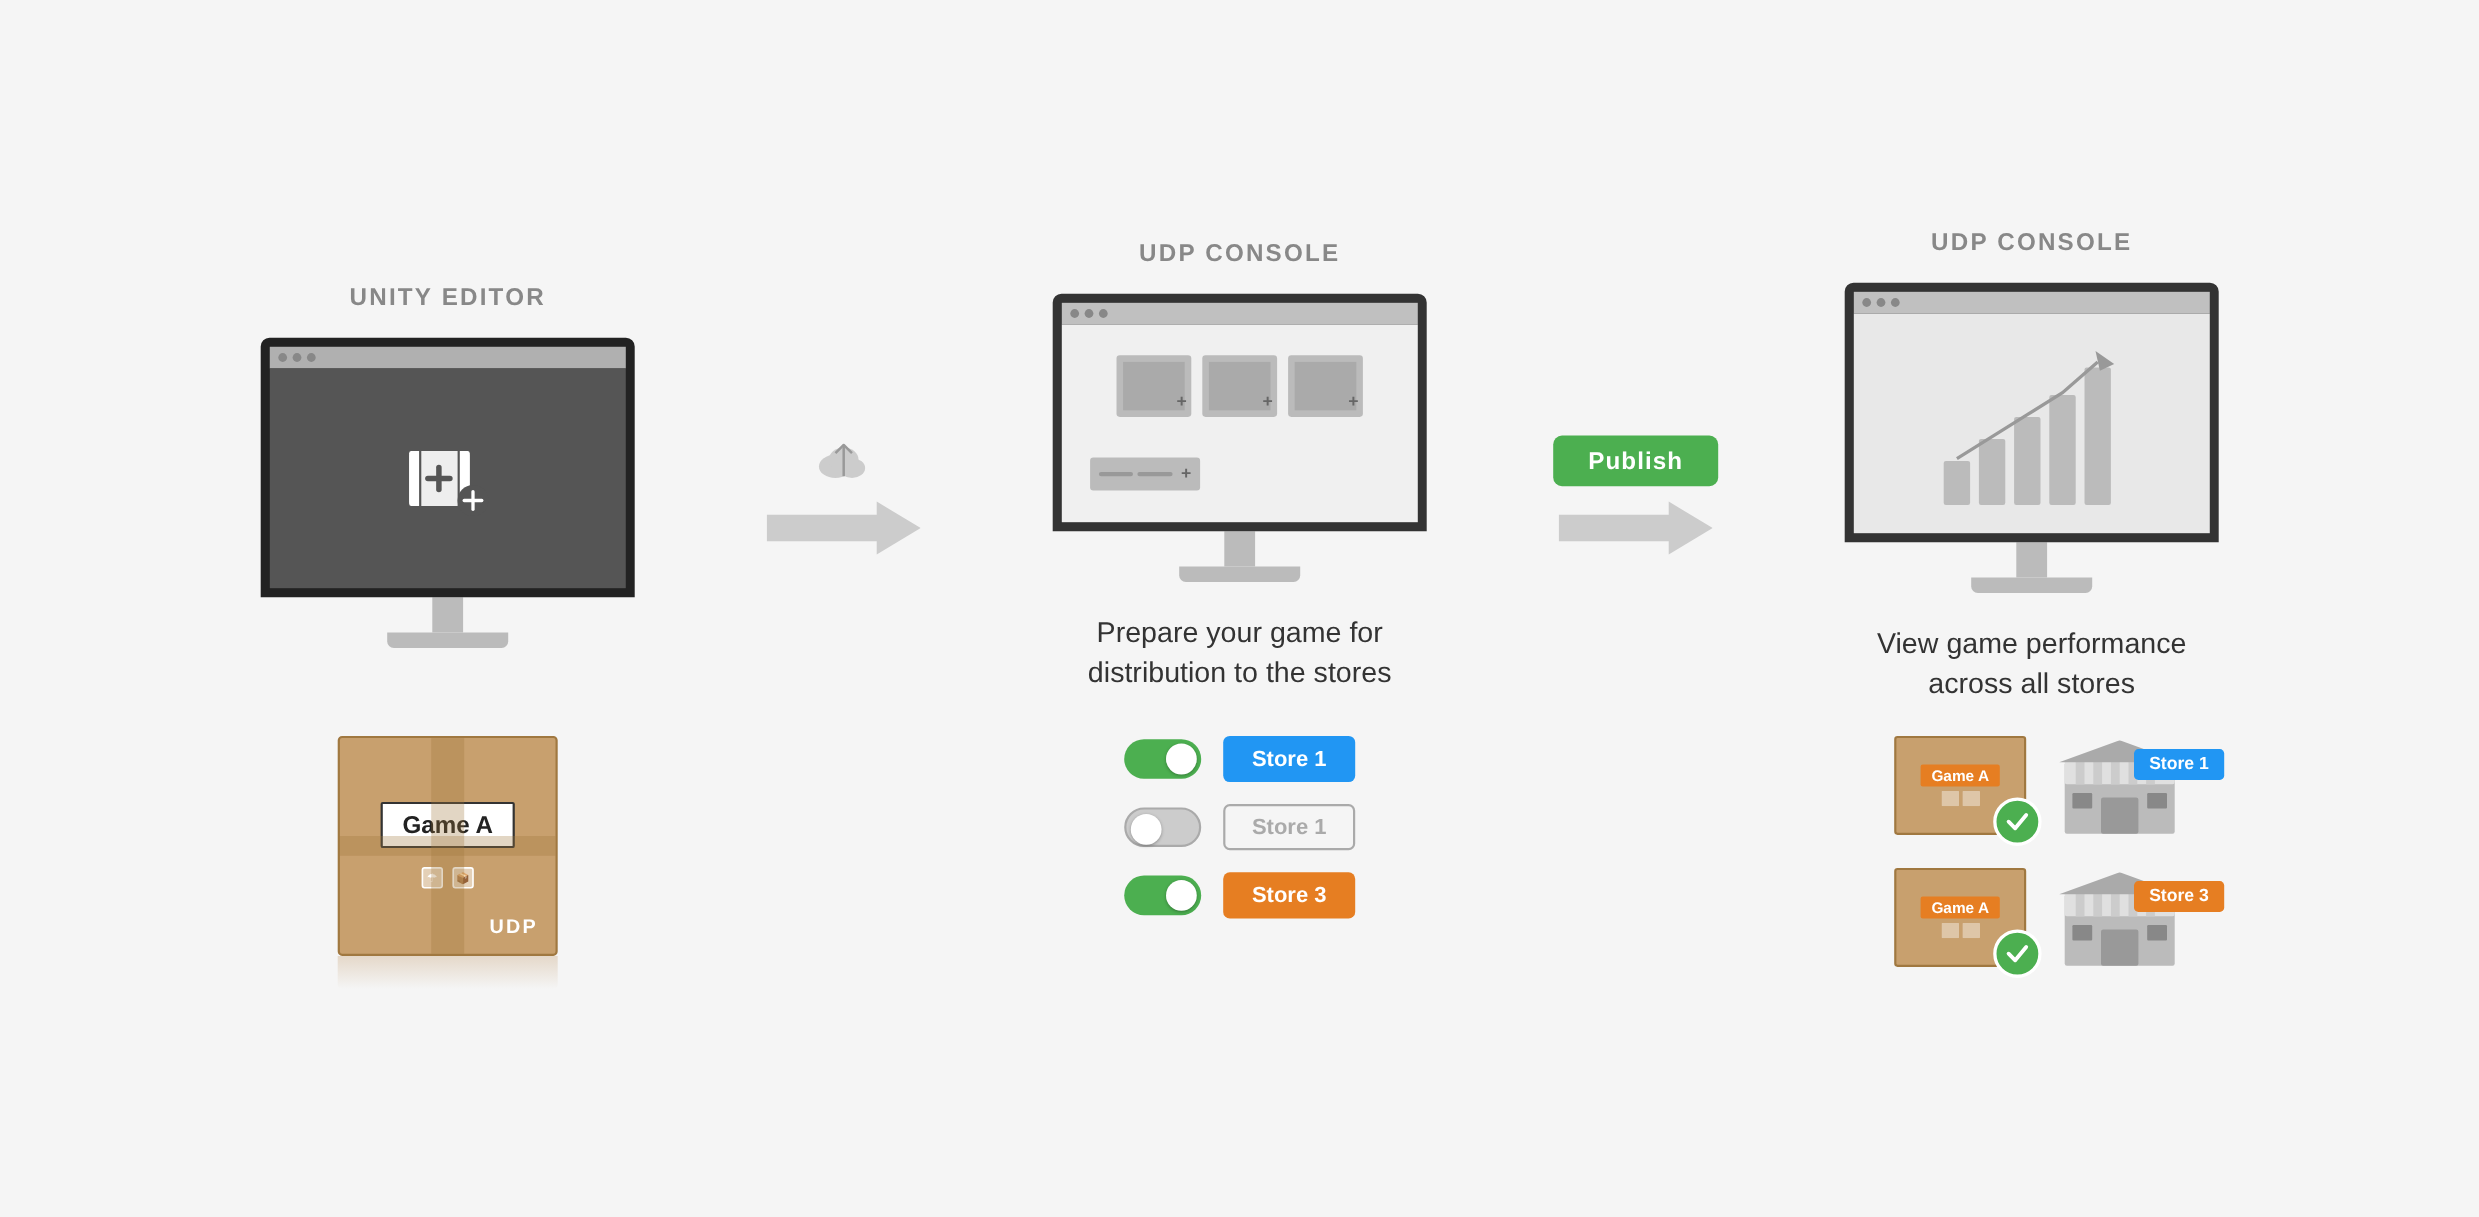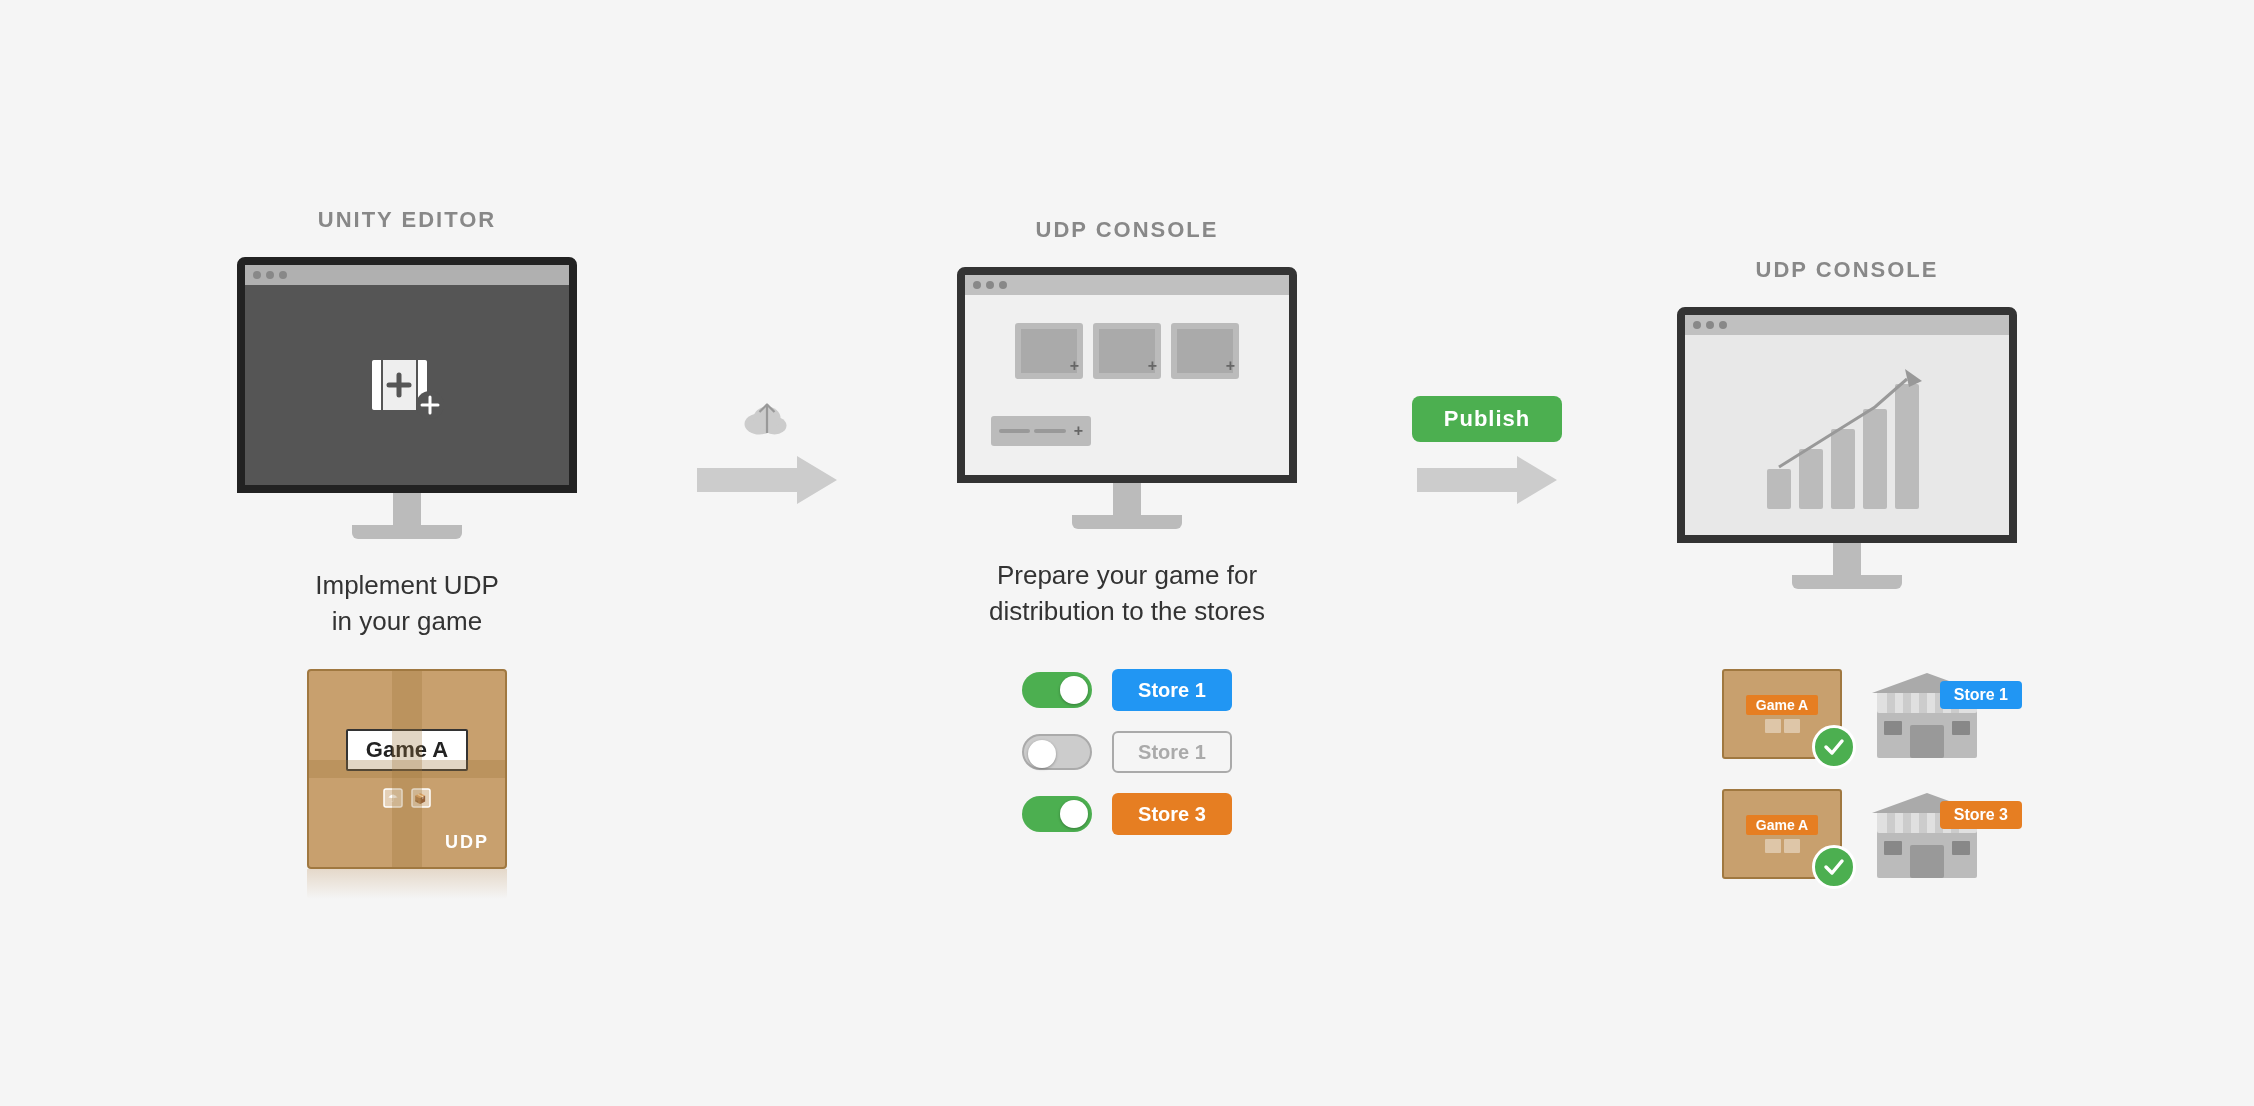--- a/index.html
+++ b/index.html
@@ -410,24 +410,20 @@
                 <line x1="68" y1="57" x2="68" y2="73" stroke="white" stroke-width="3" stroke-linecap="round"></line>
                 <line x1="60" y1="65" x2="76" y2="65" stroke="white" stroke-width="3" stroke-linecap="round"></line>
               </svg>
             </div>
           </div>
         </div>
         <div class="monitor-stand">
           <div class="monitor-neck" style="width:28px;height:32px;background:#bbb;"></div>
           <div class="monitor-base" style="width:110px;height:14px;background:#bbb;border-radius:0 0 6px 6px;"></div>
         </div>
-      </div>
-      <div class="section-desc">
-        <span style="white-space:pre-line;">Implement UDP
-in your game</span>
       </div>
     </div>
 
     <div class="arrow-container">
       <div class="arrow-with-icon">
         <svg class="cloud-icon" viewBox="0 0 80 60" fill="none">
           <ellipse cx="30" cy="36" rx="20" ry="14" fill="#ccc"></ellipse>
           <ellipse cx="50" cy="38" rx="16" ry="12" fill="#ccc"></ellipse>
           <ellipse cx="40" cy="28" rx="18" ry="15" fill="#ccc"></ellipse>
           <line x1="40" y1="48" x2="40" y2="10" stroke="#999" stroke-width="3"></line>
@@ -533,20 +529,24 @@
 
               <polygon points="158,10 175,22 162,28" fill="#999"></polygon>
             </svg>
           </div>
         </div>
         <div class="monitor-stand">
           <div class="monitor-neck" style="width:28px;height:32px;background:#bbb;"></div>
           <div class="monitor-base" style="width:110px;height:14px;background:#bbb;border-radius:0 0 6px 6px;"></div>
         </div>
       </div>
+      <div class="section-desc">
+        <span style="white-space:pre-line;">View game performance
+across all stores</span>
+      </div>
     </div>
 
   </div>
 
   <div class="bottom-row">
 
     <div class="bottom-section">
       <div style="position:relative;display:inline-block;">
         <div class="package-box">
           <div class="package-tape"></div>

